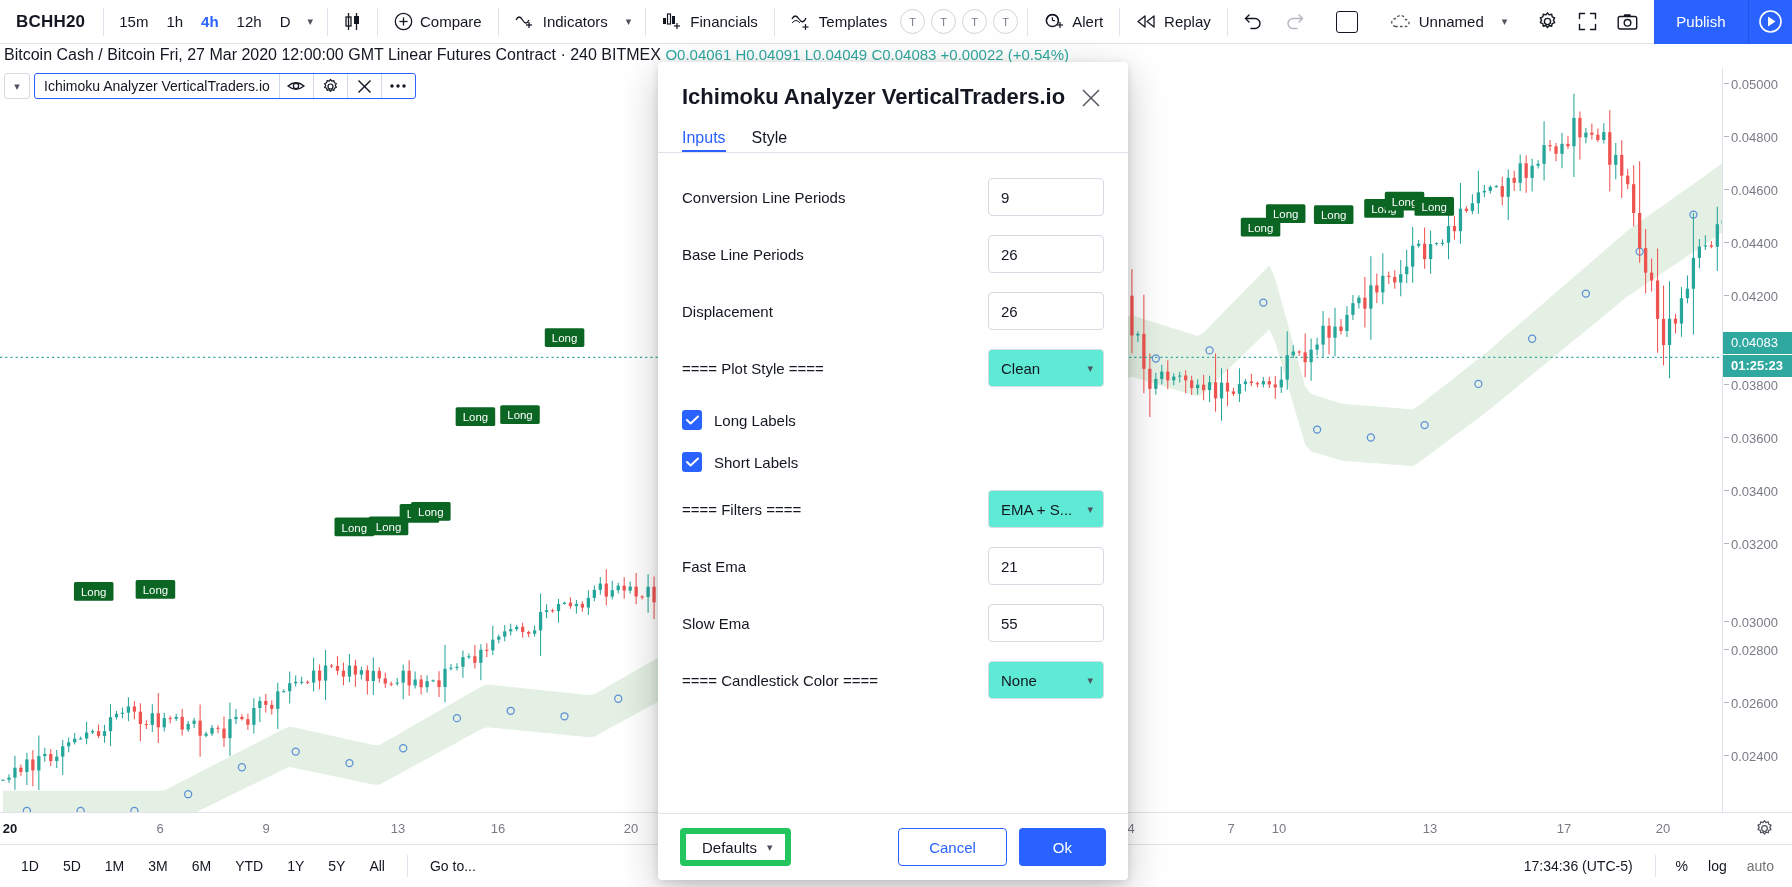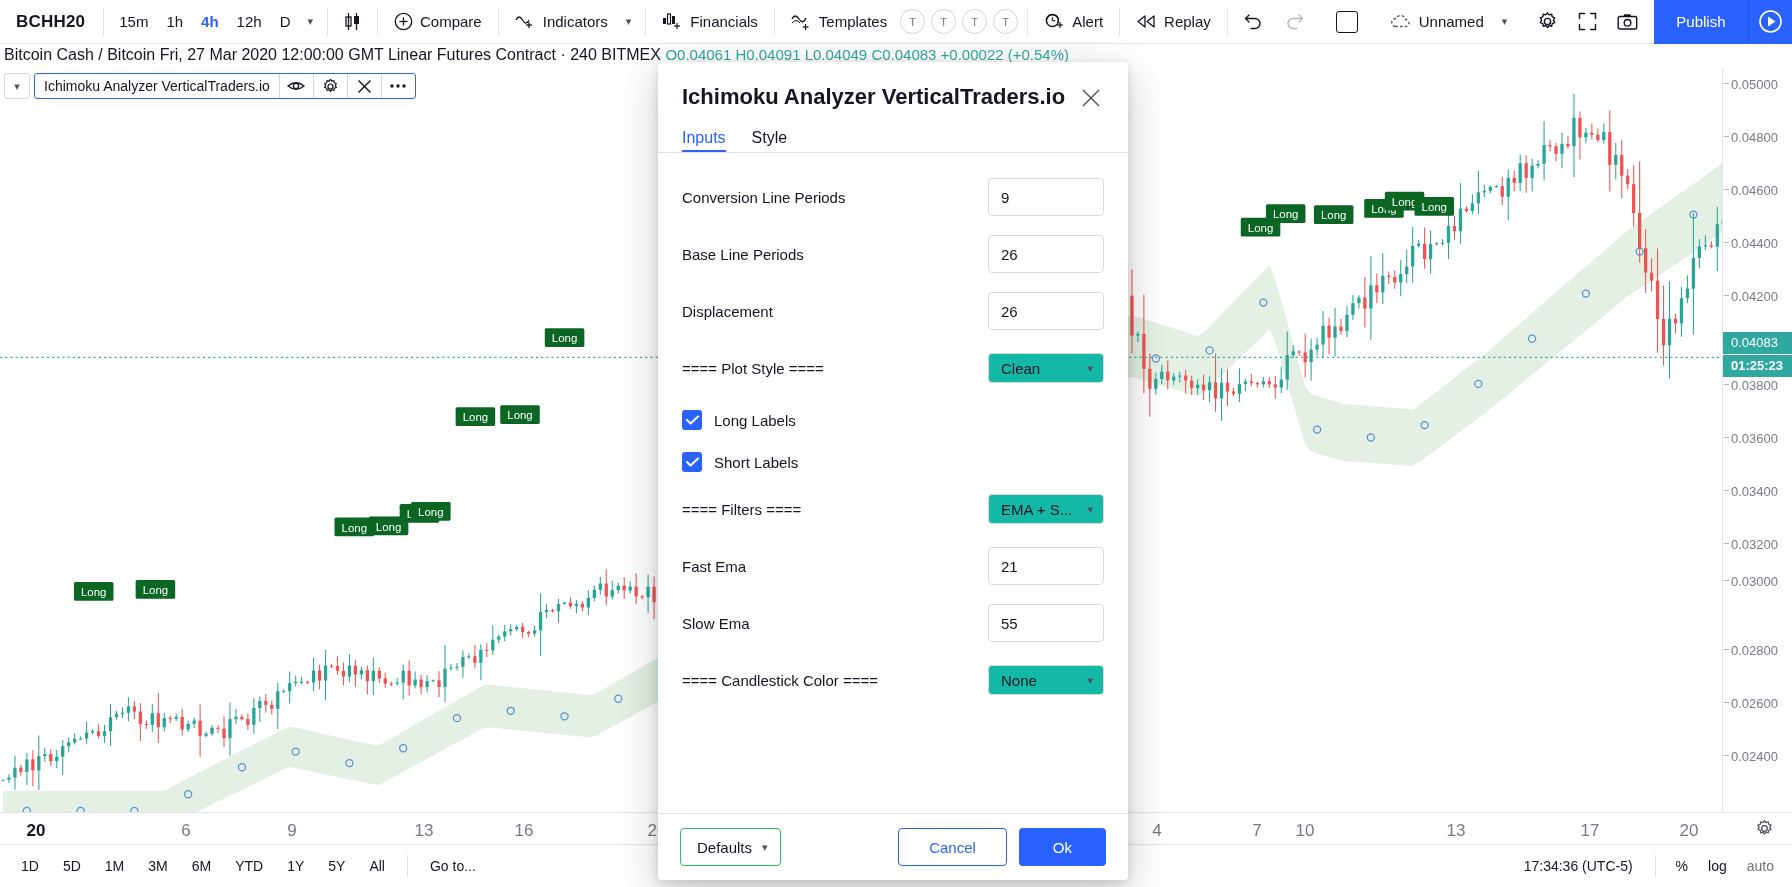--- a/index.html
+++ b/index.html
@@ -107,21 +107,21 @@
   .time-badge {
     position: absolute; left: 0; width: 70px; background: #2fa8a0; color: #fff;
     font-size: 13px; font-weight: bold; padding: 3px 0 3px 8px; line-height: 1.25;
   }
 
   
   .time-scale {
     position: absolute; left: 0; right: 0; bottom: 43px; height: 32px;
     border-top: 1px solid #e0e3eb; background: #fff;
   }
-  .ttick { position: absolute; top: 8px; font-size: 17px; color: #787b86; transform: translateX(-50%); margin-left: 26px; }
+  .ttick { position: absolute; top: 8px; font-size: 13px; color: #787b86; transform: translateX(-50%); }
   .ttick.bold { color: #131722; font-weight: bold; }
   .ts-gear { position: absolute; right: 18px; top: 6px; color: #50535e; cursor: pointer; }
 
   
   .bottombar {
     position: absolute; left: 0; right: 0; bottom: 0; height: 43px;
     border-top: 1px solid #e0e3eb; display: flex; align-items: center;
     background: #fff; font-size: 14px; color: #131722;
   }
   .bb-item { padding: 6px 11px; margin: 0 1px; border-radius: 4px; cursor: pointer; white-space: nowrap; }
@@ -161,40 +161,40 @@
     display: flex; align-items: center; justify-content: space-between;
     min-height: 48px; margin-bottom: 9px;
   }
   .flabel { font-size: 15px; color: #131722; }
   .finput {
     width: 116px; height: 38px; border: 1px solid #d6dae2; border-radius: 4px;
     display: flex; align-items: center; padding: 0 12px;
     font-size: 15px; color: #131722; background: #fff; cursor: text;
   }
   .fselect {
-    width: 116px; height: 30px; border: 1px solid #d6dae2; border-radius: 4px;
+    width: 116px; height: 38px; border: 1px solid #d6dae2; border-radius: 4px;
     display: flex; align-items: center; justify-content: space-between;
-    padding: 0 10px 0 12px; font-size: 15px; color: #131722; background: #14b8a6; cursor: pointer;
+    padding: 0 10px 0 12px; font-size: 15px; color: #131722; background: #5eead4; cursor: pointer;
   }
   .fselect .cv { font-size: 11px; color: #50535e; }
   .frow.check { min-height: 38px; margin-bottom: 4px; justify-content: flex-start; gap: 12px; }
   .cbox {
     width: 20px; height: 20px; border-radius: 3px; background: #2962ff;
     display: flex; align-items: center; justify-content: center; cursor: pointer; flex: none;
   }
   .dlg-foot {
     border-top: 1px solid #e0e3eb; padding: 14px 22px;
     display: flex; align-items: center; justify-content: space-between;
   }
   .btn {
     height: 38px; border-radius: 4px; font-size: 15px;
     display: inline-flex; align-items: center; justify-content: center; cursor: pointer;
   }
   .btn-default {
-    border: 1px solid #22c55e; background: #fff; color: #131722;
+    border: 6px solid #22c55e; background: #fff; color: #131722;
     padding: 0 12px 0 16px; gap: 10px;
   }
   .btn-cancel { border: 1px solid #2962ff; color: #2962ff; background: #fff; padding: 0 30px; }
   .btn-ok { background: #2962ff; color: #fff; padding: 0 34px; margin-left: 12px; }
   .foot-right { display: flex; align-items: center; }
   .lbl-long {
     fill: #ffffff; font-size: 11px; font-family: "Liberation Sans", sans-serif;
   }
 </style>
 </head>
@@ -1154,21 +1154,21 @@
     <div id="price-ticks">
         <div class="ptick" style="top: 10px;">0.05000</div>
         <div class="ptick" style="top: 63px;">0.04800</div>
         <div class="ptick" style="top: 116px;">0.04600</div>
         <div class="ptick" style="top: 169px;">0.04400</div>
         <div class="ptick" style="top: 222px;">0.04200</div>
         <div class="ptick" style="top: 311px;">0.03800</div>
         <div class="ptick" style="top: 364px;">0.03600</div>
         <div class="ptick" style="top: 417px;">0.03400</div>
         <div class="ptick" style="top: 470px;">0.03200</div>
-        <div class="ptick" style="top: 507px;">0.03000</div>
+        <div class="ptick" style="top: 548px;">0.03000</div>
         <div class="ptick" style="top: 576px;">0.02800</div>
         <div class="ptick" style="top: 629px;">0.02600</div>
         <div class="ptick" style="top: 682px;">0.02400</div>
       </div>
     <div class="price-badge" style="top:264px">0.04083</div>
     <div class="time-badge" style="top:287px">01:25:23</div>
   </div>
 
   <div class="time-scale">
     <div id="time-ticks">

